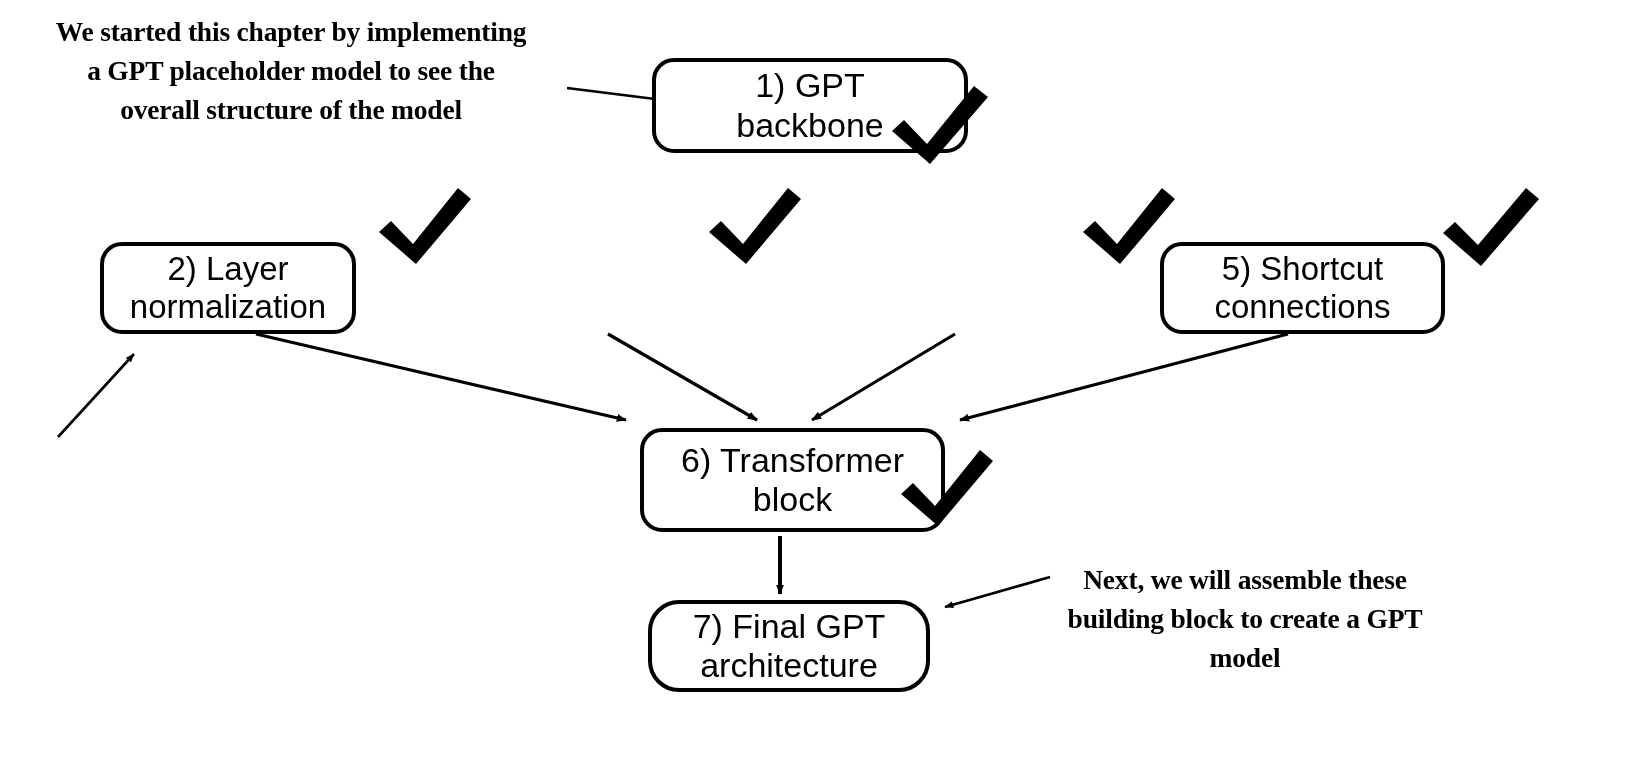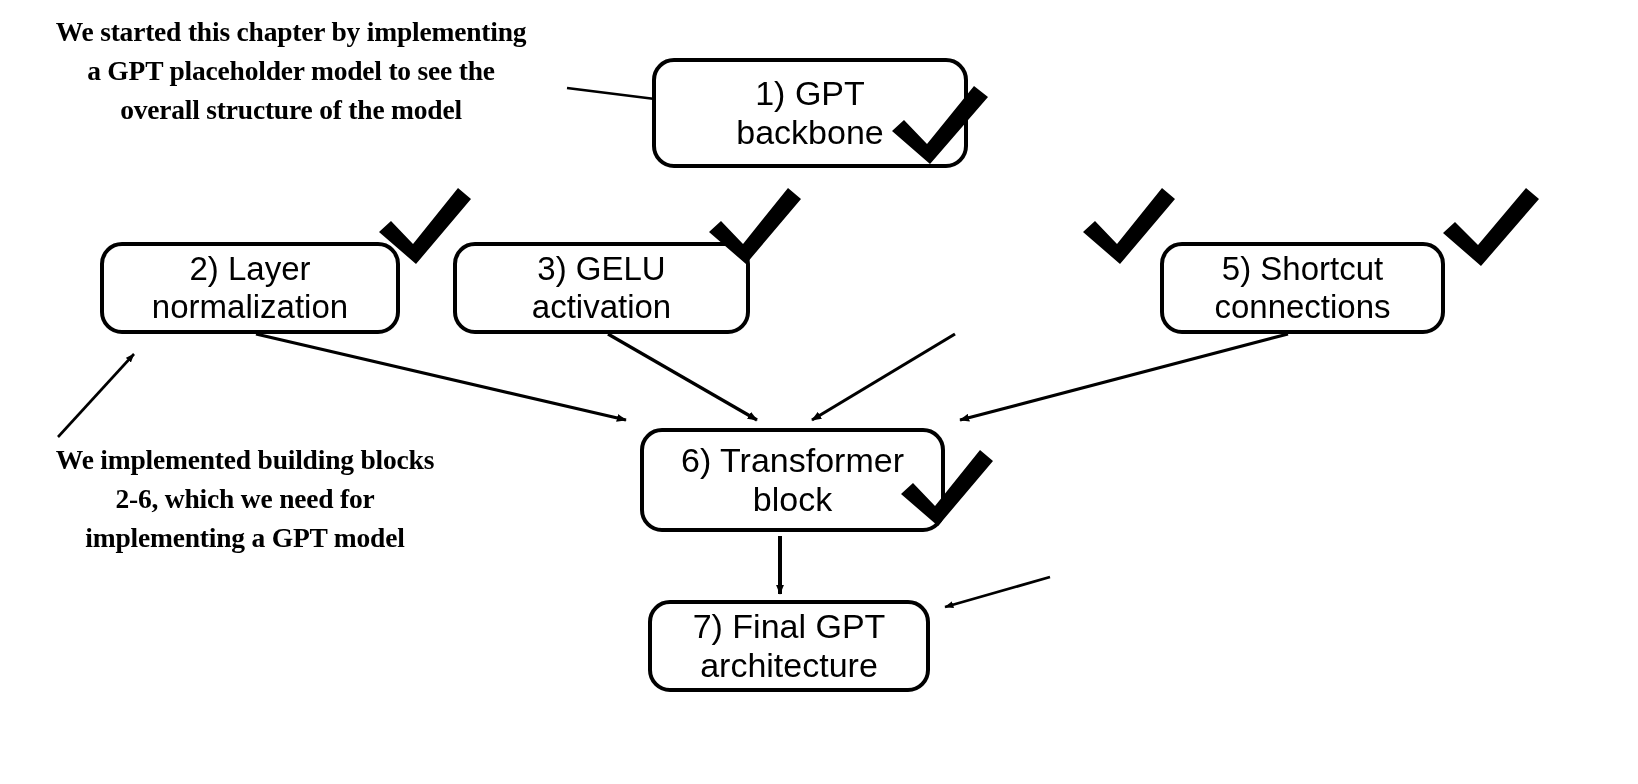--- a/index.html
+++ b/index.html
@@ -32,29 +32,29 @@
     font-weight: 400;
     line-height: 1.16;
     z-index: 3;
   }
   .node .label {
     display: block;
     white-space: pre-line;
     padding: 0 6px;
   }
 
-  #node1 { left: 652px;  top: 58px;  width: 316px; height: 110px;  font-size: 34px; }
-  #node2 { left: 100px;  top: 242px; width: 300px; height: 92px;  font-size: 33px; }
+  #node1 { left: 652px;  top: 58px;  width: 316px; height: 95px;  font-size: 34px; }
+  #node2 { left: 100px;  top: 242px; width: 256px; height: 92px;  font-size: 33px; }
   #node3 { left: 453px;  top: 242px; width: 297px; height: 92px;  font-size: 33px; }
   #node4 { left: 790px;  top: 242px; width: 332px; height: 92px;  font-size: 33px; }
   #node5 { left: 1160px; top: 242px; width: 285px; height: 92px;  font-size: 33px; }
   #node6 { left: 640px;  top: 428px; width: 305px; height: 104px; font-size: 34px; }
   #node7 { left: 648px;  top: 625px; width: 282px; height: 63px;  font-size: 34px; }
   
-  #node7 { height: 92px; top: 600px; }
+  #node7 { height: 92px; top: 600px; border-radius: 31px; }
 
   
   .check {
     position: absolute;
     z-index: 6;
     pointer-events: none;
   }
   .check svg { display: block; }
 
   
@@ -117,24 +117,20 @@
   <div class="node" id="node1">
     <span class="label">1) GPT
 backbone</span>
   </div>
 
   <div class="node" id="node2">
     <span class="label">2) Layer
 normalization</span>
   </div>
 
-  <div class="node" id="node3">
-    <span class="label">3) GELU
-activation</span>
-  </div>
 
 
   <div class="node" id="node5">
     <span class="label">5) Shortcut
 connections</span>
   </div>
 
   <div class="node" id="node6">
     <span class="label">6) Transformer
 block</span>
@@ -178,18 +174,18 @@
   <div class="check" style="left:898px; top:448px;">
     <svg width="98" height="82" viewBox="0 0 98 82">
       <path d="M3,46 L15,35 L37,58 L82,2 L95,13 L40,78 z" fill="#000000"></path>
     </svg>
   </div>
 
   <div class="annot" id="annot-top">We started this chapter by implementing
 a GPT placeholder model to see the
 overall structure of the model</div>
 
-  <div class="annot" id="annot-left">We implemented building blocks
-2-6, which we need for
-implementing a GPT model</div>
 
+  <div class="annot" id="annot-right">Next, we will assemble these
+building block to create a GPT
+model</div>
 
 </div>
 
 </body></html>

